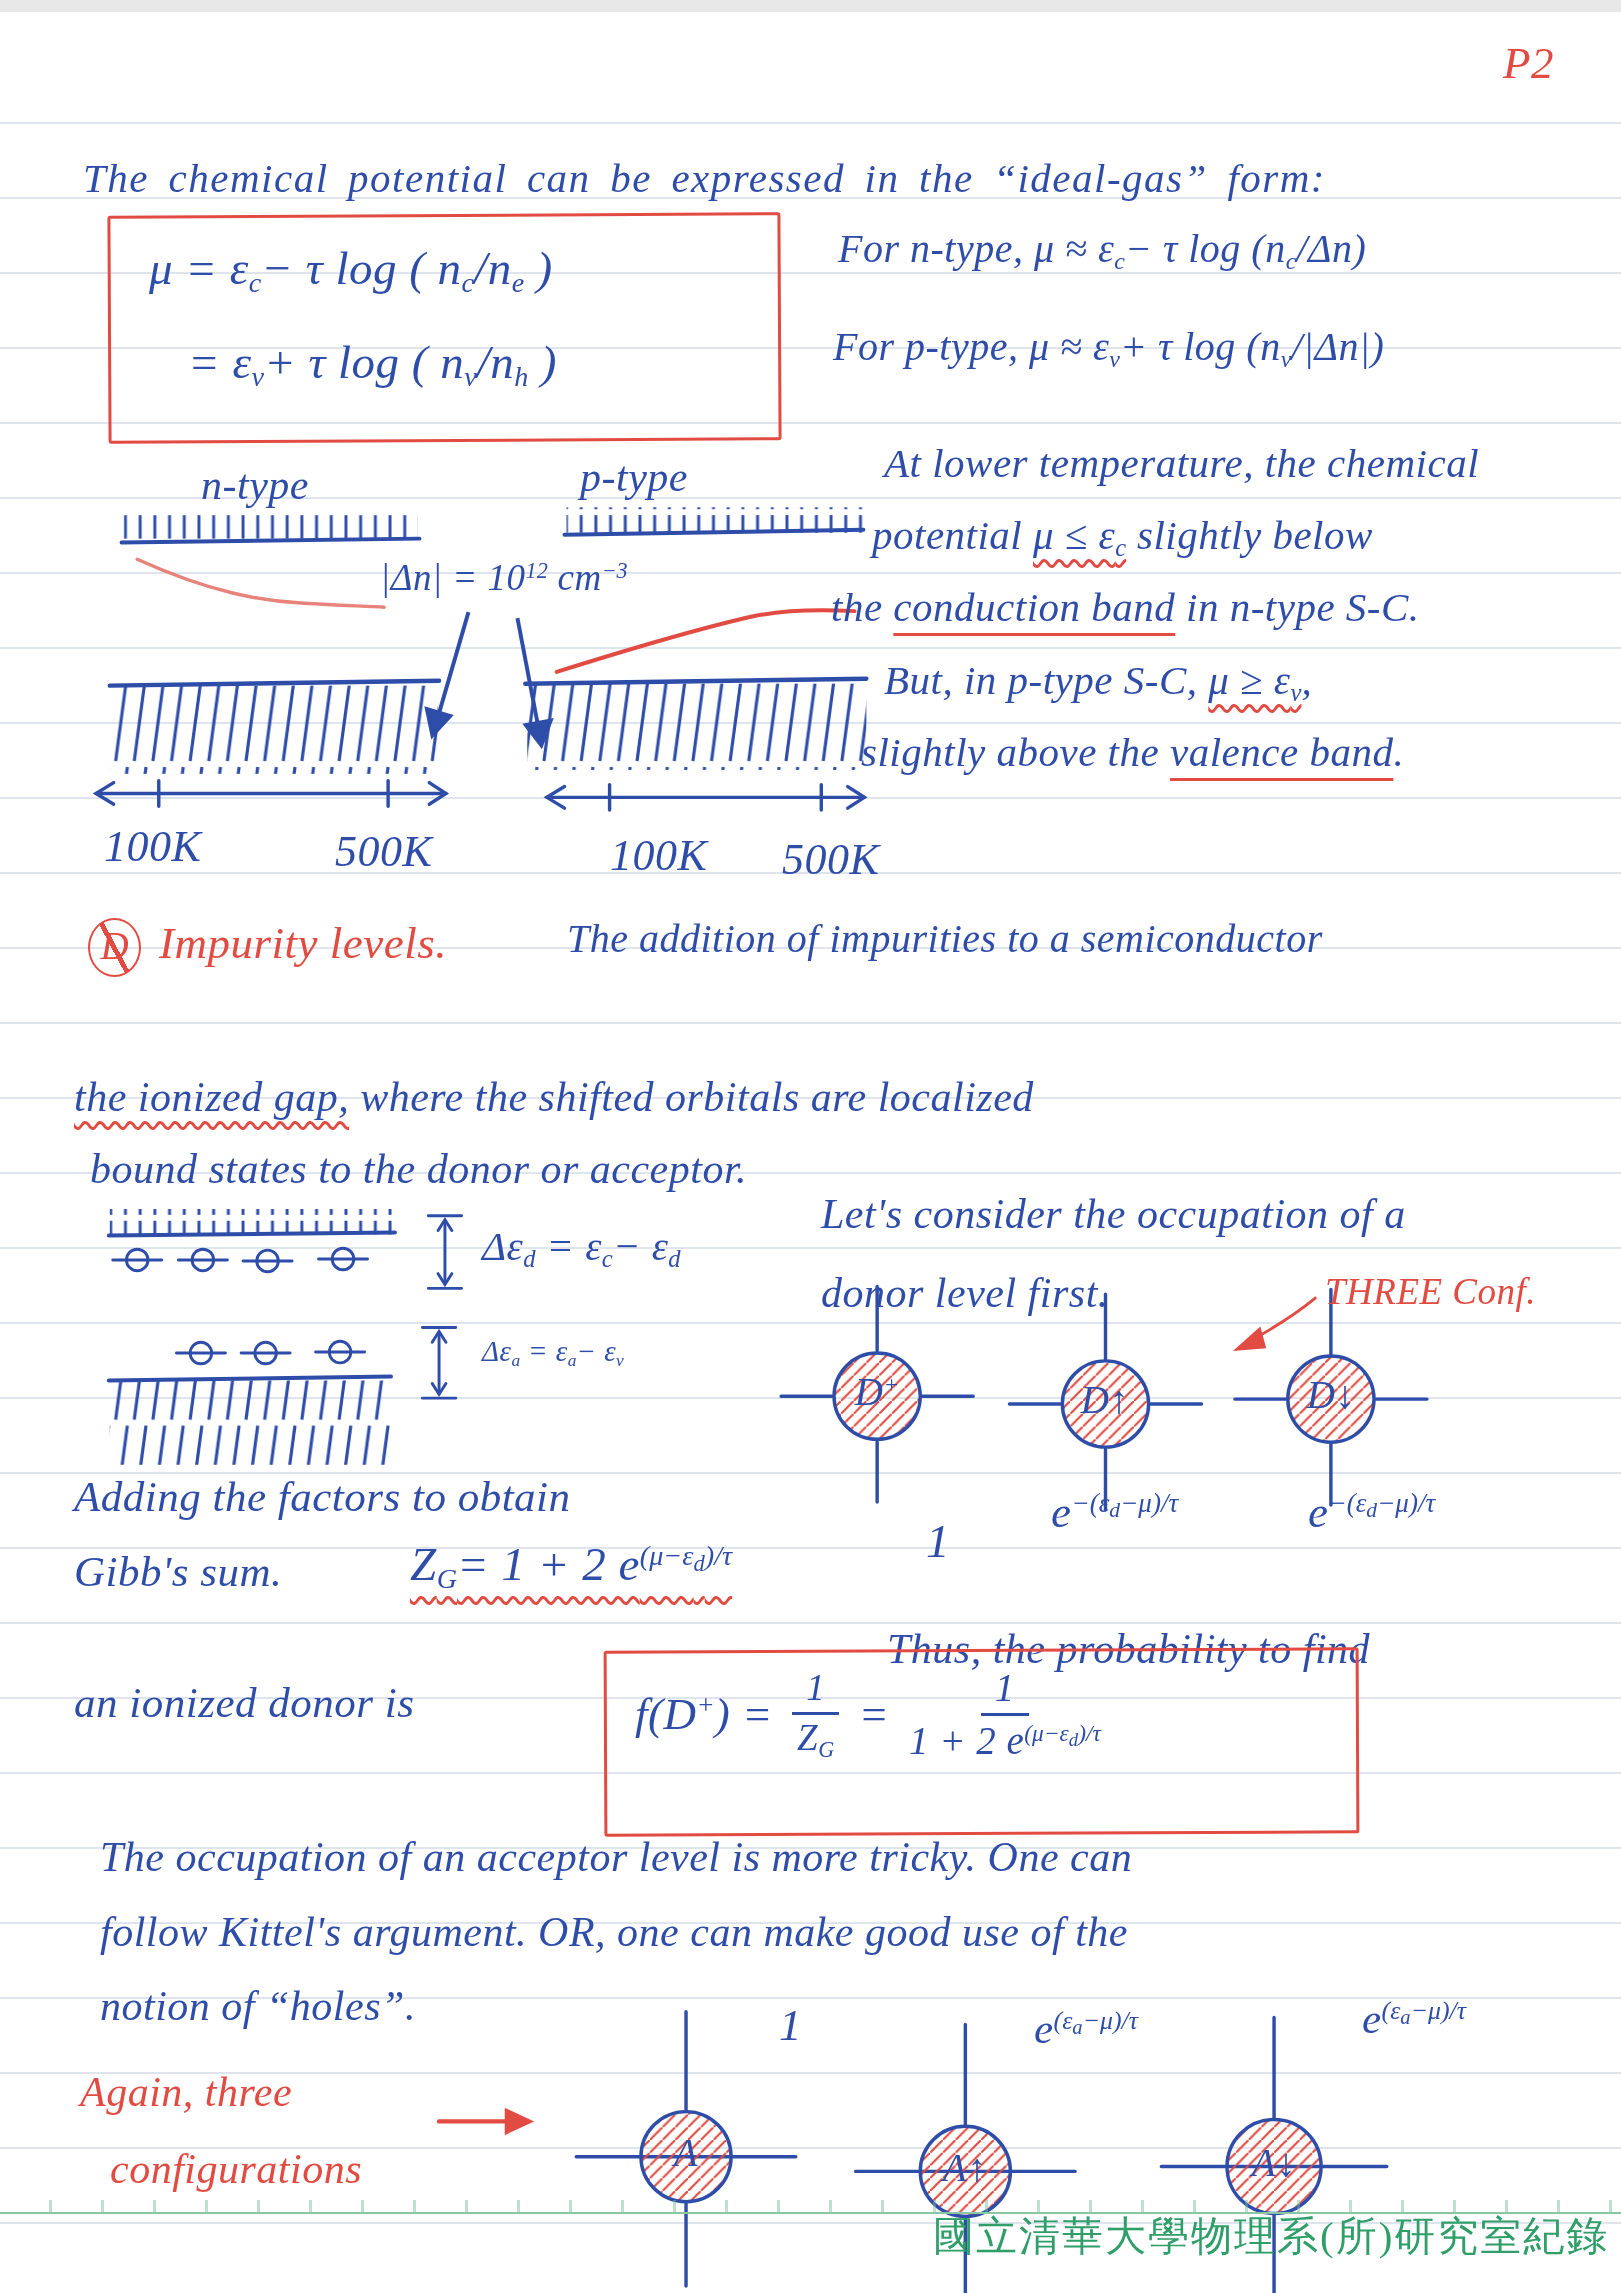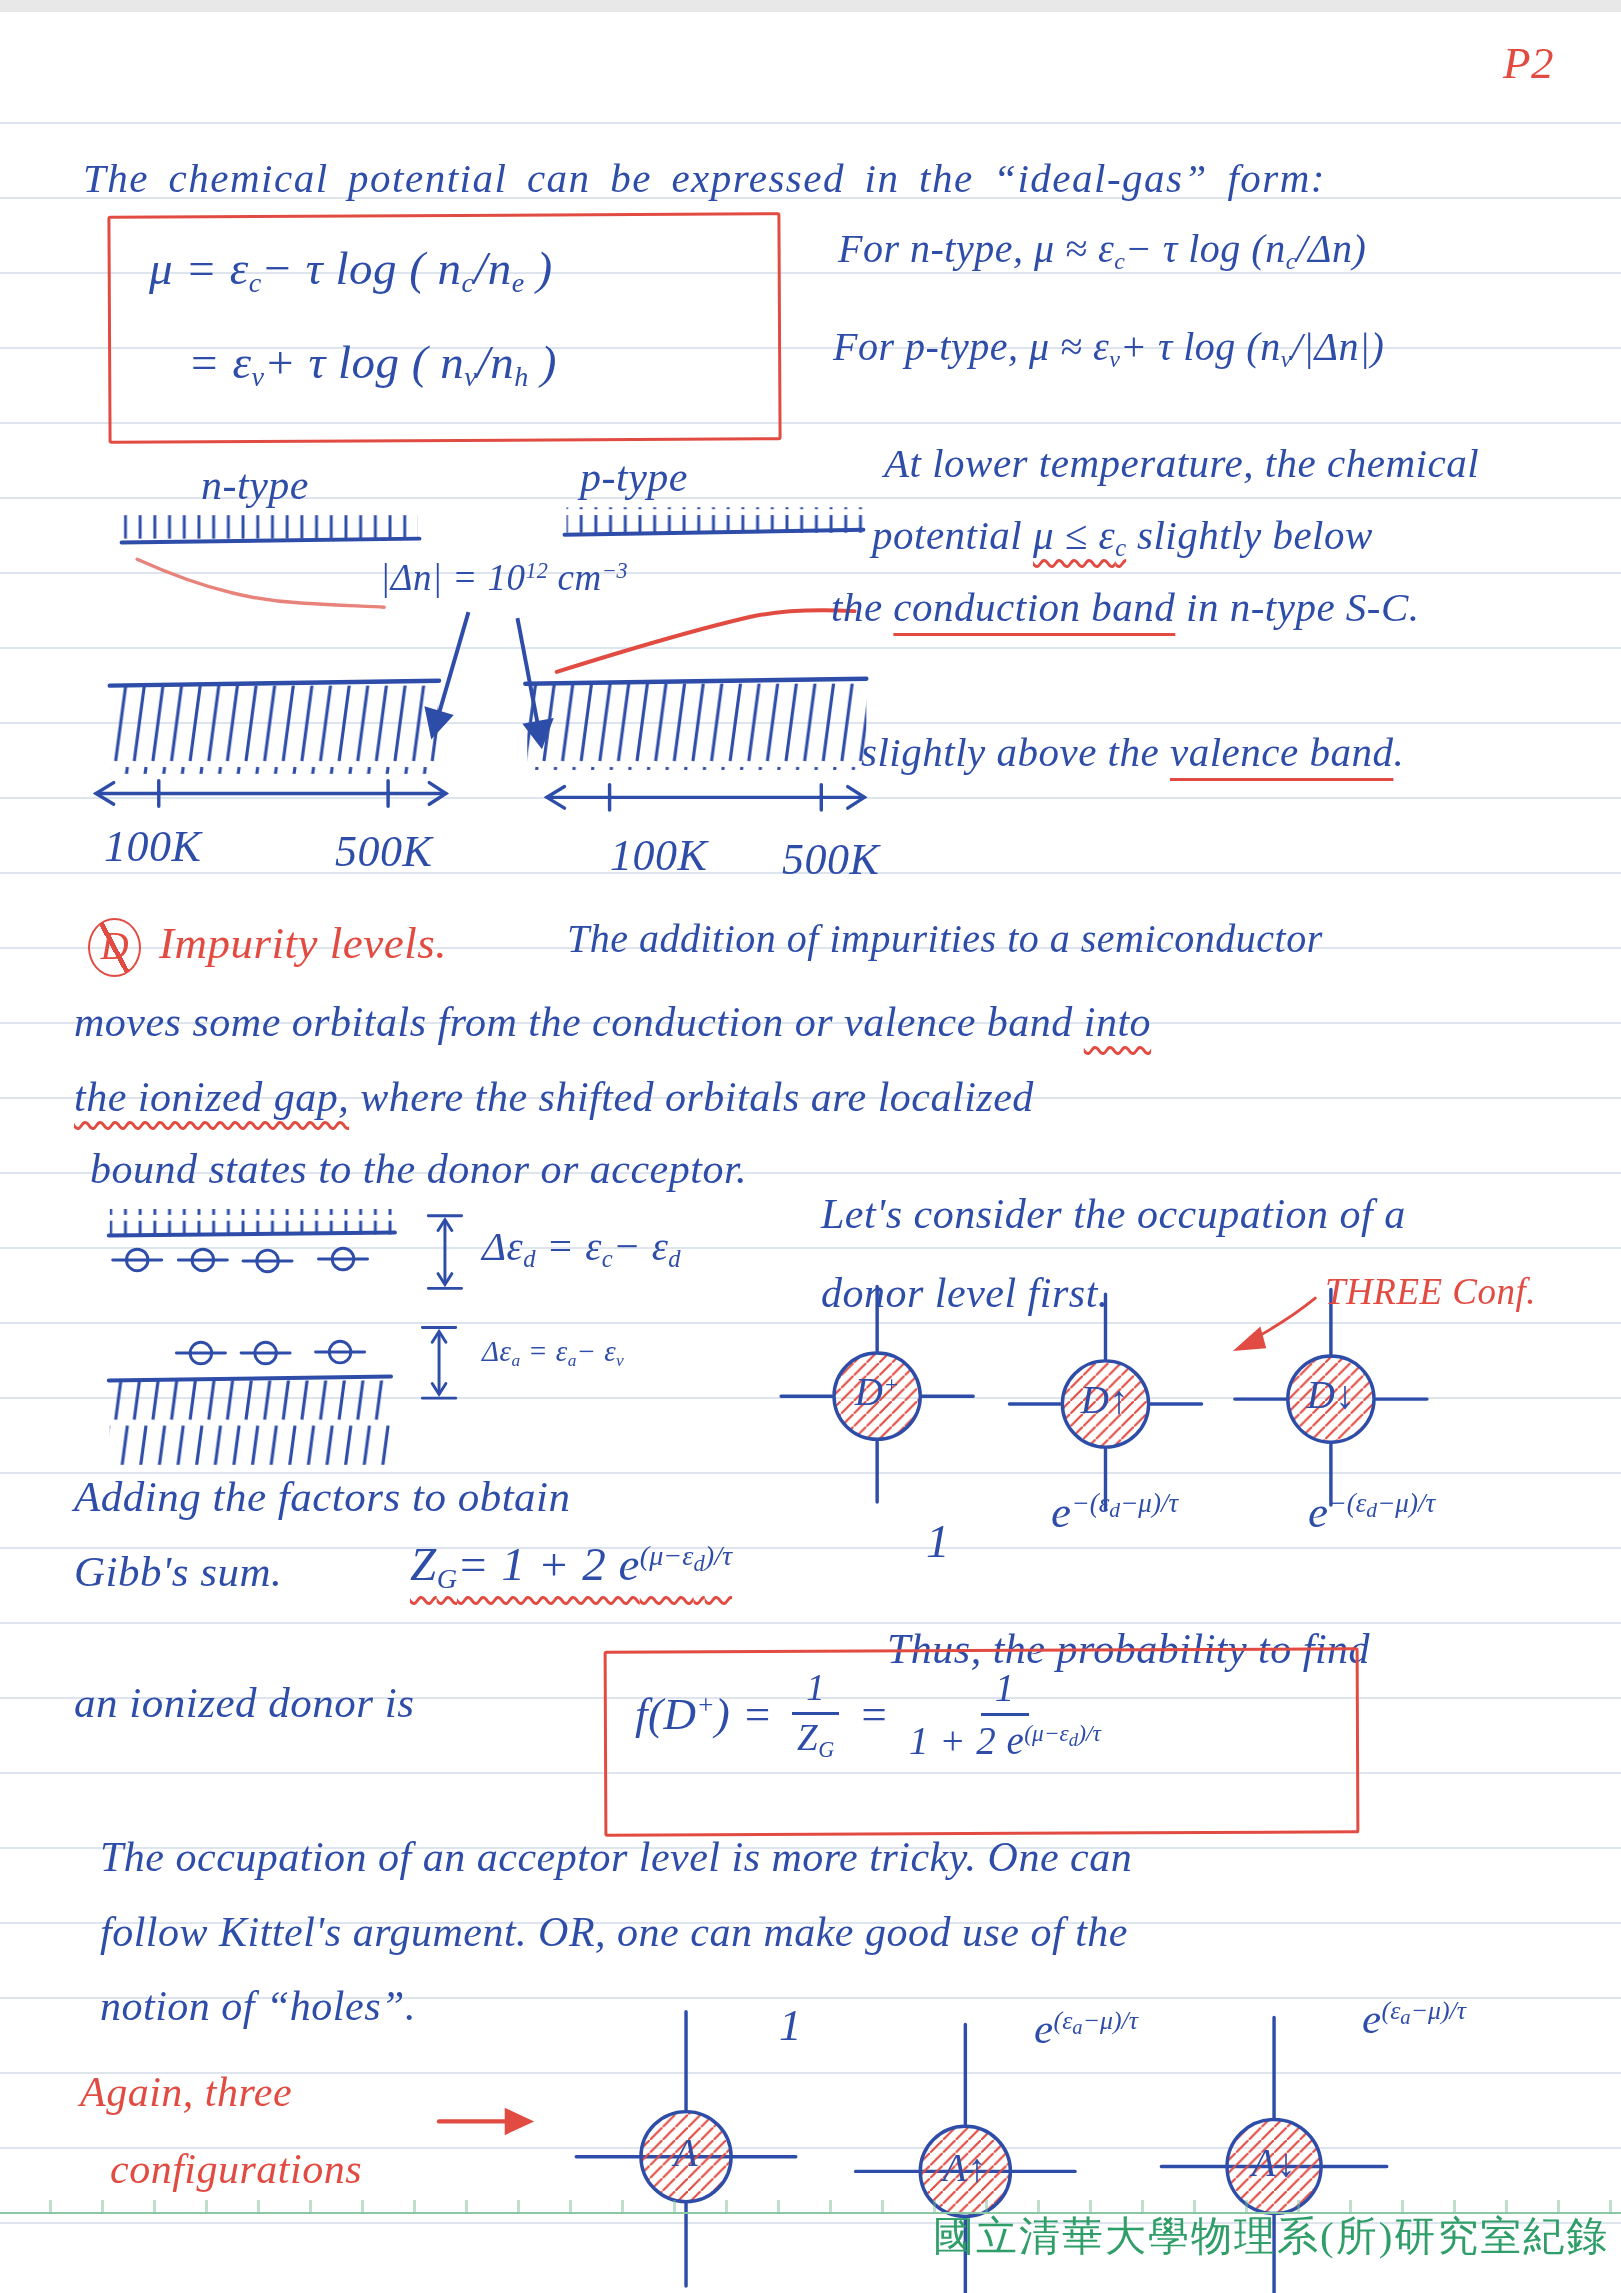--- a/index.html
+++ b/index.html
@@ -168,38 +168,38 @@
   <div class="t" style="left:838px; top:214px; font-size:40px;"><span>For n-type,   μ ≈ ε</span><sub>c</sub><span>− τ log (</span><span>n</span><sub>c</sub><span>/Δn)</span></div>
   <div class="t" style="left:833px; top:312px; font-size:40px;"><span>For p-type,  μ ≈ ε</span><sub>v</sub><span>+ τ log (</span><span>n</span><sub>v</sub><span>/|Δn|)</span></div>
 
   <div class="t" style="left:884px; top:428px; font-size:41px;">At lower temperature, the chemical</div>
   <div class="t" style="left:872px; top:500px; font-size:41px;">
     <span>potential </span><span class="uw"><span>μ ≤ ε</span><sub>c</sub></span><span> slightly below</span>
   </div>
   <div class="t" style="left:831px; top:572px; font-size:41px;">
     <span>the </span><span class="ur">conduction band</span><span> in n-type S-C.</span>
   </div>
+  <div class="t" style="left:884px; top:645px; font-size:41px;">
+    <span>But, in p-type S-C, </span><span class="uw"><span>μ ≥ ε</span><sub>v</sub></span><span>,</span>
+  </div>
   <div class="t" style="left:861px; top:717px; font-size:41px;">
     <span>slightly above the </span><span class="ur">valence band</span><span>.</span>
   </div>
 
   <div class="t" style="left:201px; top:449px; font-size:42px;">n-type</div>
   <div class="t" style="left:580px; top:441px; font-size:42px;">p-type</div>
   <div class="t" style="left:380px; top:545px; font-size:37px;"><span>|Δn| = 10</span><sup>12</sup><span> cm</span><sup>−3</sup></div>
   <div class="t" style="left:104px; top:810px; font-size:44px;">100K</div>
   <div class="t" style="left:335px; top:815px; font-size:44px;">500K</div>
   <div class="t" style="left:610px; top:819px; font-size:44px;">100K</div>
   <div class="t" style="left:782px; top:823px; font-size:44px;">500K</div>
 
   <div class="marker" style="left:88px; top:906px;">D</div>
   <div class="t red" style="left:159px; top:906px; font-size:45px;">Impurity levels.</div>
   <div class="t" style="left:567px; top:904px; font-size:40px;">The addition of impurities to a semiconductor</div>
-  <div class="t" style="left:74px; top:986px; font-size:42px;">
-    <span>moves some orbitals from the conduction or valence band </span><span class="uw">into</span>
-  </div>
   <div class="t" style="left:74px; top:1061px; font-size:42px;">
     <span class="uw">the ionized gap,</span><span>  where the shifted orbitals are localized</span>
   </div>
   <div class="t" style="left:90px; top:1133px; font-size:42px;">bound states to the donor or acceptor.</div>
 
   <div class="t" style="left:482px; top:1211px; font-size:41px;"><span>Δε</span><sub>d</sub><span> = ε</span><sub>c</sub><span>− ε</span><sub>d</sub></div>
   <div class="t" style="left:482px; top:1323px; font-size:29px;"><span>Δε</span><sub>a</sub><span> = ε</span><sub>a</sub><span>− ε</span><sub>v</sub></div>
 
   <div class="t" style="left:821px; top:1178px; font-size:42px;">Let's consider the occupation of a</div>
   <div class="t" style="left:821px; top:1257px; font-size:42px;">donor level first.</div>

